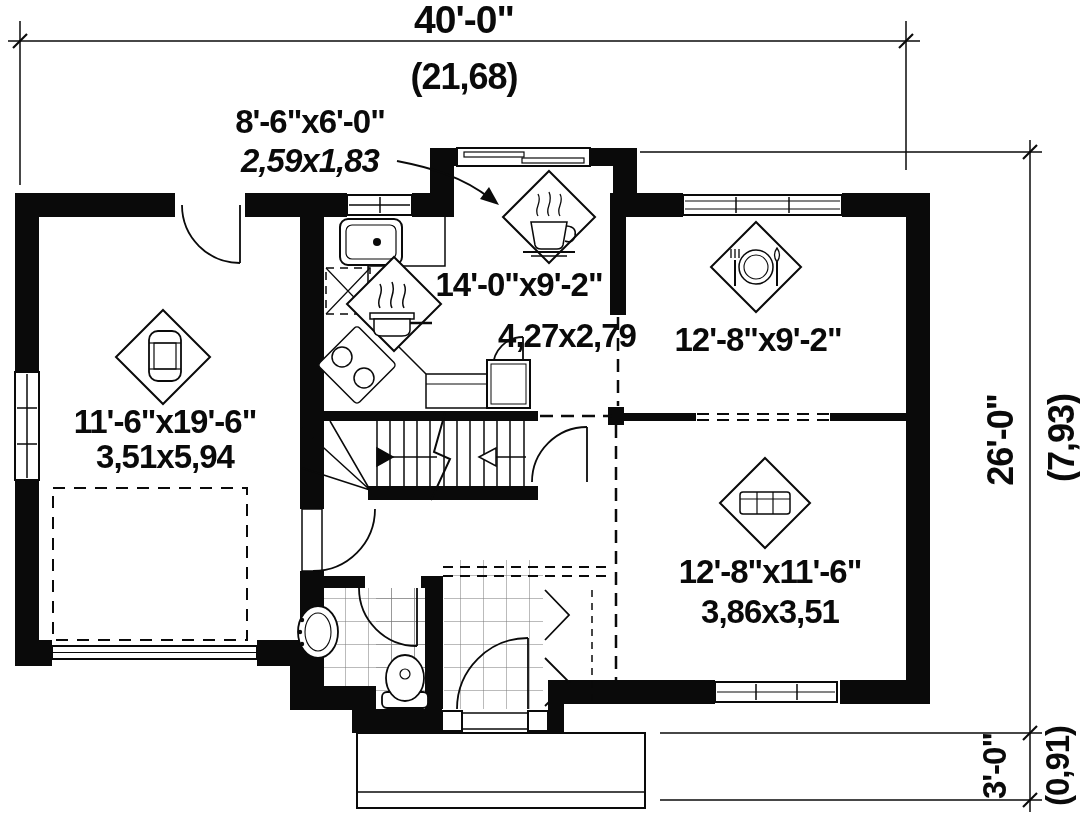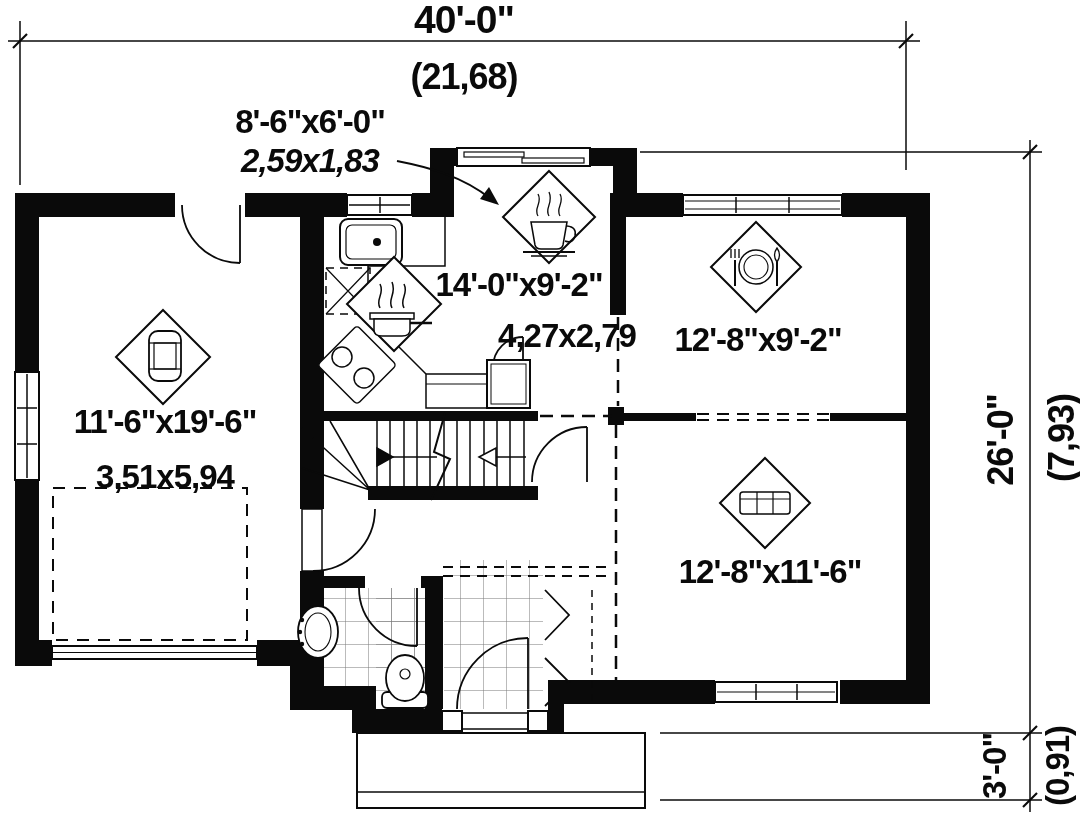--- a/index.html
+++ b/index.html
@@ -306,23 +306,24 @@
 
 <div class="lbl" style="left:310px;top:121px;">8'-6"x6'-0"</div>
 <div class="lbl" style="left:310px;top:160px;font-style:italic;">2,59x1,83</div>
 
 <div class="lbl" style="left:519px;top:284px;">14'-0"x9'-2"</div>
 <div class="lbl" style="left:519px;top:335px;margin-left:48px;">4,27x2,79</div>
 
 <div class="lbl" style="left:758px;top:339px;">12'-8"x9'-2"</div>
 
 <div class="lbl" style="left:165px;top:421px;">11'-6"x19'-6"</div>
-<div class="lbl" style="left:165px;top:476px;">3,51x5,94</div>
+<div class="lbl" style="left:165px;top:456px;">3,51x5,94</div>
 
 <div class="lbl" style="left:770px;top:571px;">12'-8"x11'-6"</div>
+<div class="lbl" style="left:770px;top:611px;">3,86x3,51</div>
 
 <div class="lbl fs36 rotl" style="left:1001px;top:440px;">26'-0"</div>
 <div class="lbl fs36 rotl" style="left:1062px;top:438px;">(7,93)</div>
 
 <div class="lbl rotl" style="left:994px;top:766px;">3'-0"</div>
 <div class="lbl rotl" style="left:1057px;top:766px;">(0,91)</div>
 
 </div>
 
 </body></html>

